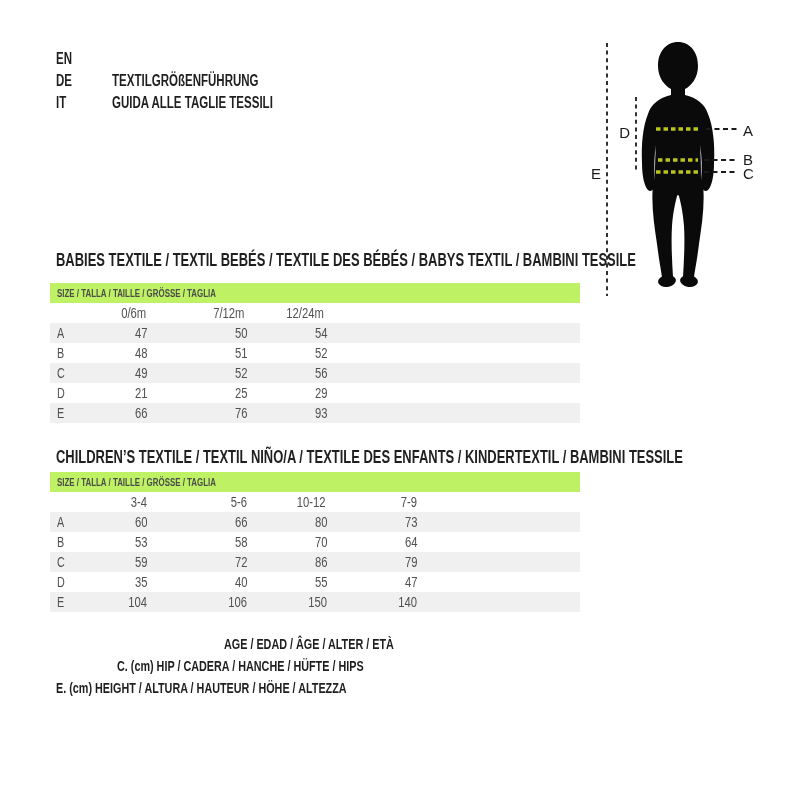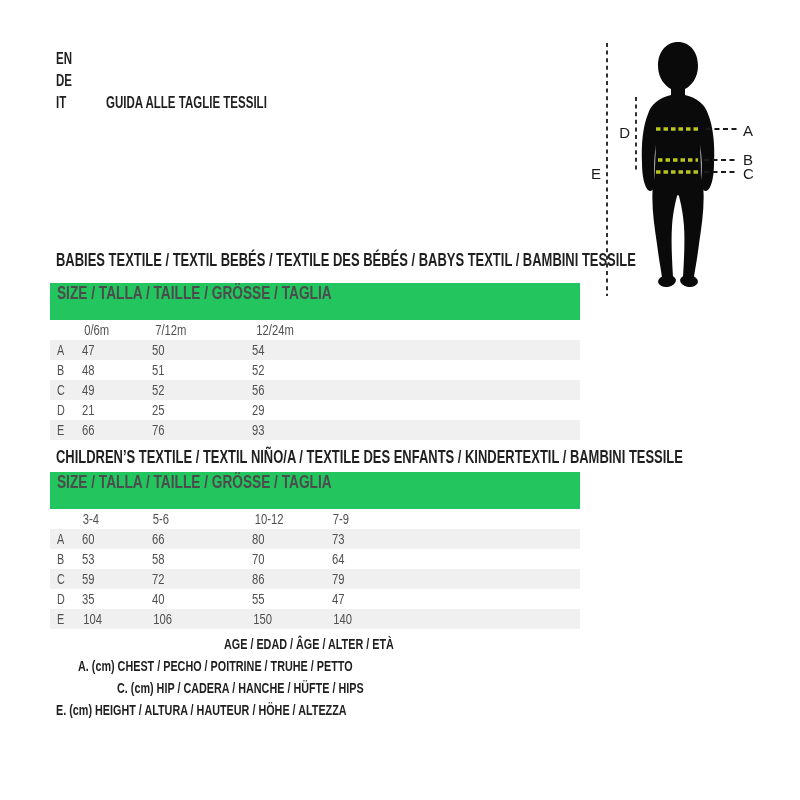--- a/index.html
+++ b/index.html
@@ -5,47 +5,48 @@
   html,body{margin:0;padding:0;}
   body{
     width:800px;height:800px;position:relative;background:#ffffff;
     font-family:"Liberation Sans",sans-serif;color:#1d1d1d;overflow:hidden;
   }
   
   .cx{display:inline-block;transform:scaleX(0.72);transform-origin:0 50%;white-space:nowrap;}
   .cxc{display:inline-block;transform:scaleX(0.75);transform-origin:50% 50%;white-space:nowrap;}
 
   .lang-list{position:absolute;left:56px;top:48px;}
-  .lang-row{display:flex;height:22px;line-height:22px;font-size:16px;font-weight:700;color:#1f1f1f;}
+  .lang-row{display:flex;height:22px;line-height:22px;font-size:16px;font-weight:700;color:#1f1f1f;gap:6px;}
   .lang-code{width:50px;flex:0 0 50px;}
 
   .section-title{position:absolute;left:56px;height:20px;line-height:20px;font-size:18px;font-weight:700;color:#1f1f1f;white-space:nowrap;}
 
   .size-table{position:absolute;left:50px;width:530px;}
-  .table-header{height:37px;line-height:20px;background:#22c55e;color:#4c4c4c;font-size:19px;font-weight:700;padding-left:7px;box-sizing:border-box;}
+  .table-header{height:20px;line-height:20px;background:#bef264;color:#4c4c4c;font-size:11px;font-weight:700;padding-left:7px;box-sizing:border-box;}
   .t-row{display:grid;grid-template-columns:30px 70px 100px 80px 90px 1fr;height:20px;line-height:20px;font-size:15px;font-weight:400;color:#505050;}
   .t-row .letter{padding-left:7px;}
-  .t-row .val{text-align:left;}
+  .t-row .val{text-align:right;}
   .stripe{background:#f0f0f0;}
 
   .legend{position:absolute;left:56px;top:633px;font-size:15px;font-weight:700;color:#1f1f1f;}
   .legend-line{height:22px;line-height:22px;white-space:nowrap;text-align:right;}
 
   .figure-svg{position:absolute;left:580px;top:20px;}
   .figure-svg text{font-family:"Liberation Sans",sans-serif;font-size:15px;fill:#1a1a1a;}
 </style>
 </head>
 <body>
 
 <div class="lang-list">
   <div class="lang-row">
     <span class="lang-code"><span class="cx">EN</span></span>
   </div>
   <div class="lang-row">
     <span class="lang-code"><span class="cx">DE</span></span>
+    <span><span class="cx">TEXTILGRÖßENFÜHRUNG</span></span>
   </div>
   <div class="lang-row">
     <span class="lang-code"><span class="cx">IT</span></span>
     <span><span class="cx">GUIDA ALLE TAGLIE TESSILI</span></span>
   </div>
 </div>
 
 <svg class="figure-svg" width="220" height="285" viewBox="0 0 220 285">
   <g fill="#0a0a0a">
     <path d="M98,22 C110,22 118,32 118,46 C118,58 111,66 105,69 L105,75
@@ -198,16 +199,15 @@
     <span class="val"><span class="cxc">104</span></span>
     <span class="val"><span class="cxc">106</span></span>
     <span class="val"><span class="cxc">150</span></span>
     <span class="val"><span class="cxc">140</span></span>
     <span></span>
   </div>
 </div>
 
 <div class="legend">
   <div class="legend-line"><span class="cx">AGE / EDAD / ÂGE / ALTER / ETÀ</span></div>
-  <div class="legend-line"><span class="cx">A. (cm) CHEST / PECHO / POITRINE / TRUHE / PETTO</span></div>
   <div class="legend-line"><span class="cx">C. (cm) HIP / CADERA / HANCHE / HÜFTE / HIPS</span></div>
   <div class="legend-line"><span class="cx">E. (cm) HEIGHT / ALTURA / HAUTEUR / HÖHE / ALTEZZA</span></div>
 </div>
 
 </body></html>

